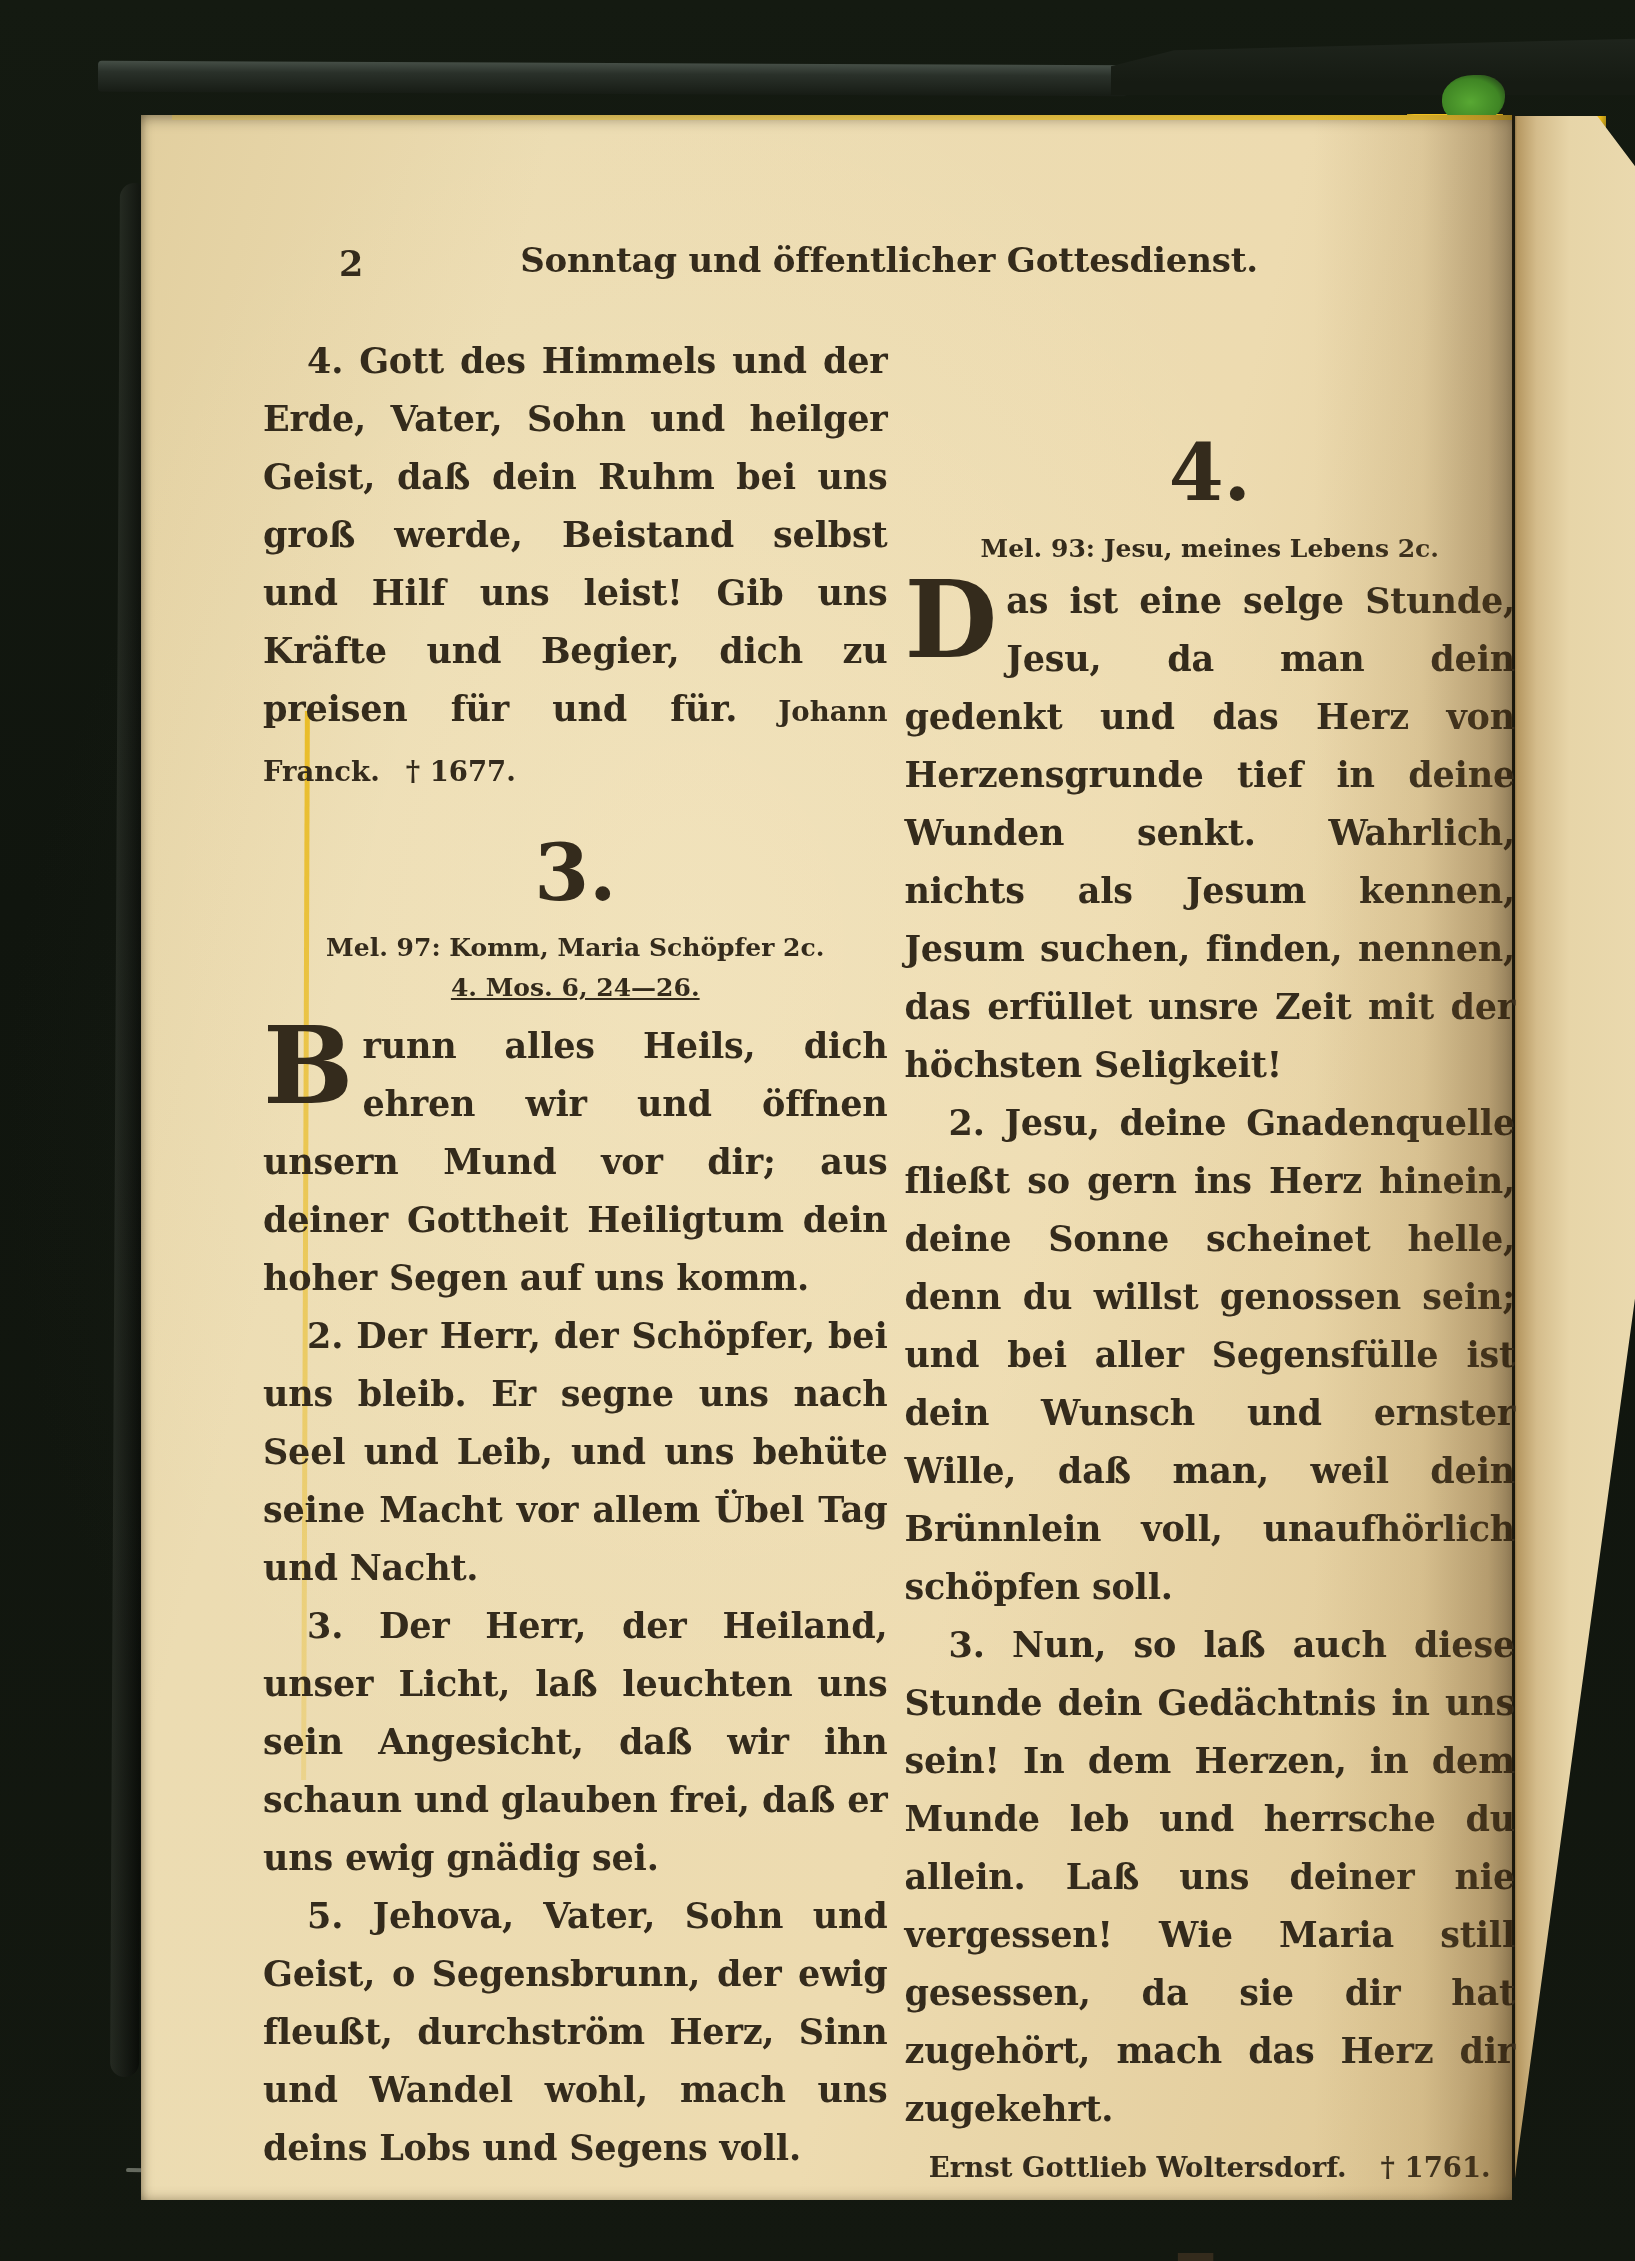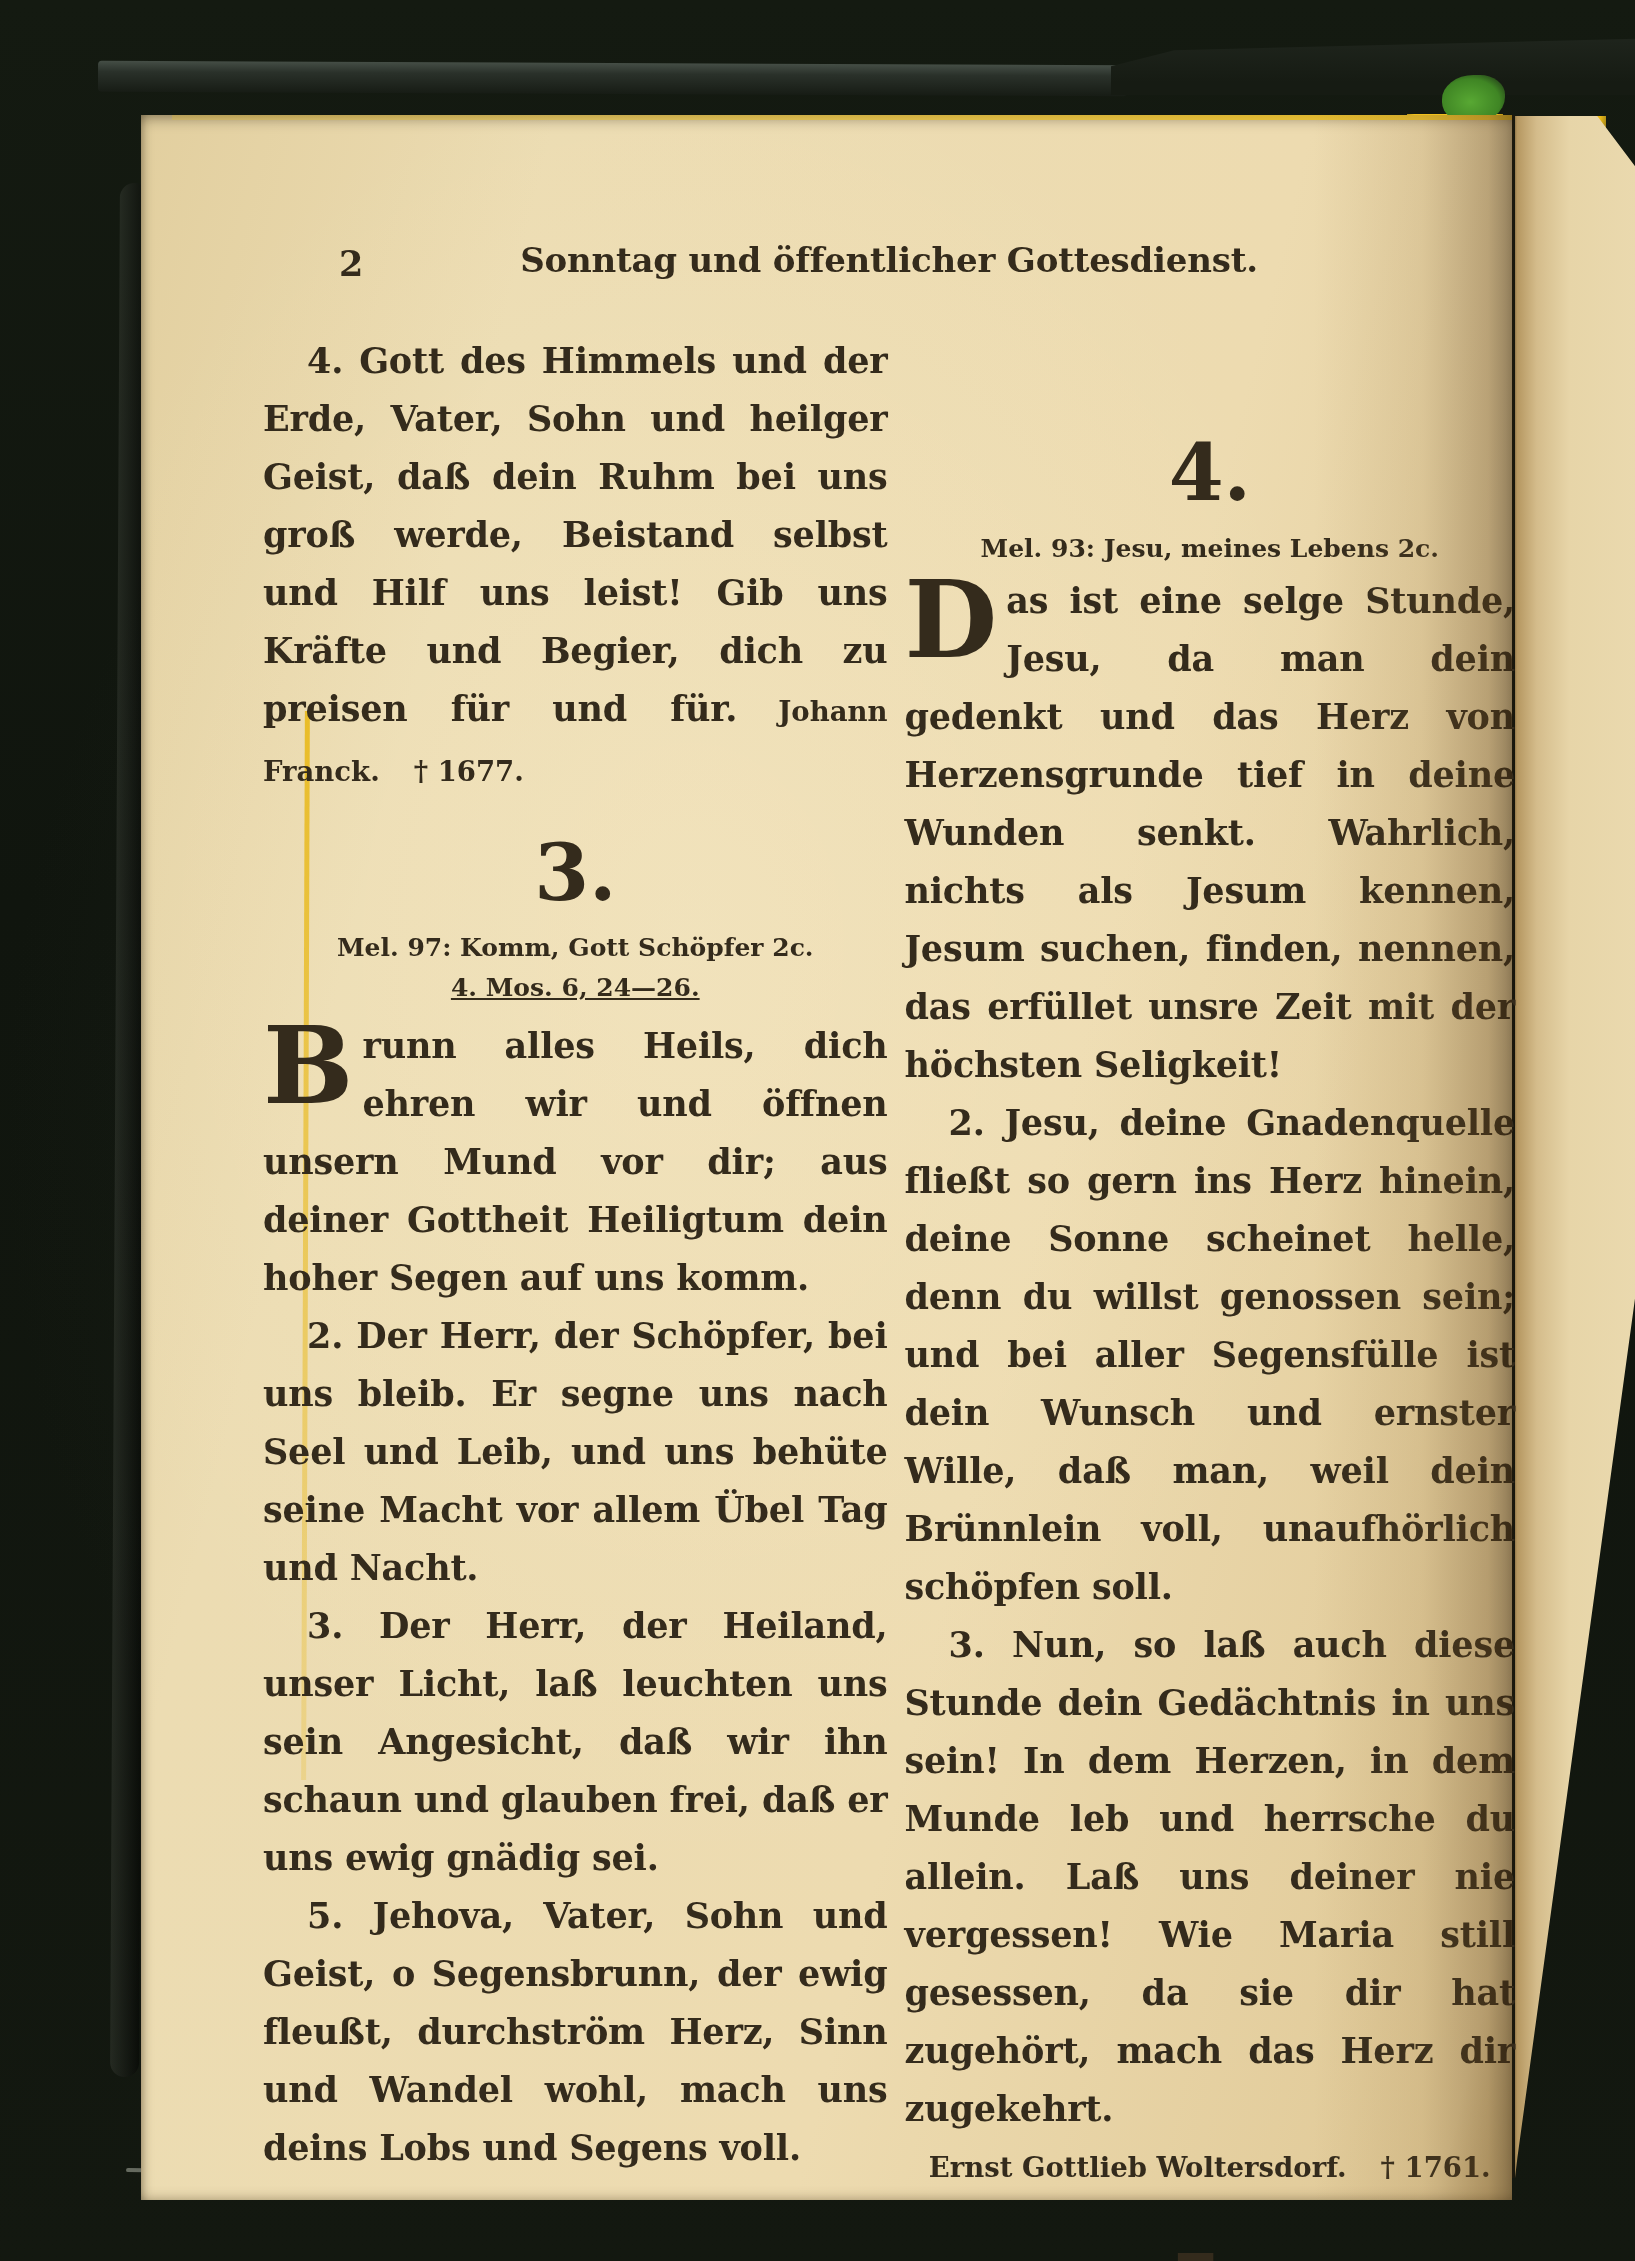--- a/index.html
+++ b/index.html
@@ -85,21 +85,21 @@
   .page-num  { position:absolute; left:76px; top:4.6px; font-size:35px; }
   .head-title{ text-align:center; padding-top:1.5px;margin-top:25px; }
 
   .cols { display:flex; gap:17px; margin-top:41px; }
   .col-left  { width:625px; }
   .col-right { width:611px; }
 
   .verse { font-size:35px; line-height:58px; text-align:justify; }
   .verse.indent { text-indent:44px; }
   .attr-inline { font-size:27.5px; margin-left:41px; letter-spacing:0; }
-  .attr-inline .year { margin-left:34px; }
+  .attr-inline .year { margin-left:26px; }
 
   .hymn-number { font-size:79px; line-height:90px; text-align:center; margin:27.5px 0 13.7px; }
   .hymn-number.first-right { margin-top:96px; }
   .hymn-number.second-right { margin-top:44px; }
   .mel       { font-size:25px; line-height:34px; text-align:center; margin:0 0 6.1px; letter-spacing:0; }
   .scripture { font-size:25px; line-height:34px; text-align:center; margin:0 0 12.2px; letter-spacing:0;text-decoration:underline; }
 
   .dropcap-initial { float:left; font-size:107px; line-height:82px; padding:7.6px 9.2px 0 0; }
 
   .attribution { font-size:27.5px; line-height:53px; text-align:center; margin-top:3.1px; letter-spacing:0; }
@@ -132,21 +132,21 @@
       <div class="head-title">Sonntag und öffentlicher Gottesdienst.</div>
     </div>
 
     <div class="cols">
 
       <div class="col-left">
 
         <p class="verse indent"><span>4. Gott des Himmels und der Erde, Vater, Sohn und heilger Geist, daß dein Ruhm bei uns groß werde, Beistand selbst und Hilf uns leist! Gib uns Kräfte und Begier, dich zu preisen für und für.</span><span class="attr-inline"><span>Johann Franck.</span><span class="year">† 1677.</span></span></p>
 
         <div class="hymn-number">3.</div>
-        <div class="mel">Mel. 97: Komm, Gott Schöpfer 2c.</div>
+        <div class="mel">Mel. 97: Komm, Maria Schöpfer 2c.</div>
         <div class="scripture">4. Mos. 6, 24—26.</div>
 
         <p class="verse"><span class="dropcap-initial">B</span><span>runn alles Heils, dich ehren wir und öffnen unsern Mund vor dir; aus deiner Gottheit Heiligtum dein hoher Segen auf uns komm.</span></p>
 
         <p class="verse indent">2. Der Herr, der Schöpfer, bei uns bleib. Er segne uns nach Seel und Leib, und uns behüte seine Macht vor allem Übel Tag und Nacht.</p>
         <p class="verse indent">3. Der Herr, der Heiland, unser Licht, laß leuchten uns sein Angesicht, daß wir ihn schaun und glauben frei, daß er uns ewig gnädig sei.</p>
         <p class="verse indent">5. Jehova, Vater, Sohn und Geist, o Segensbrunn, der ewig fleußt, durchström Herz, Sinn und Wandel wohl, mach uns deins Lobs und Segens voll.</p>
 
       </div>
 

